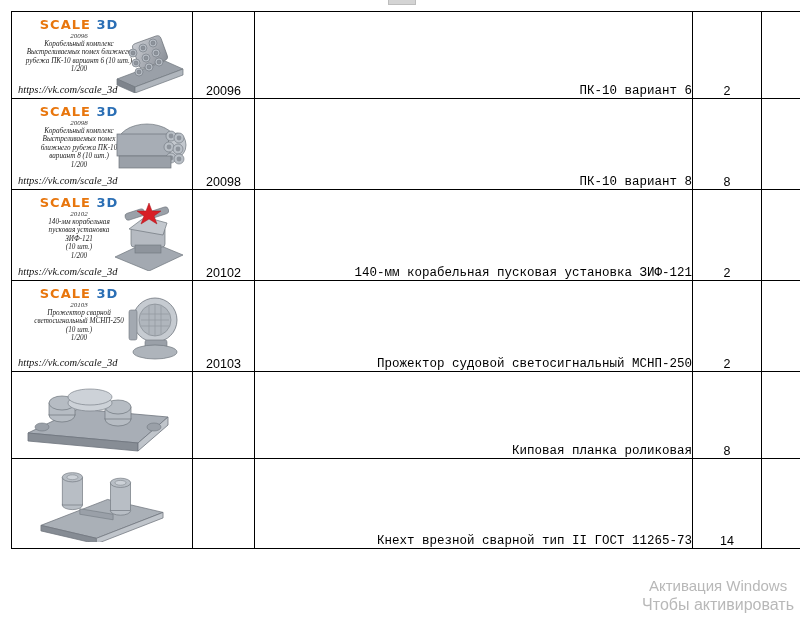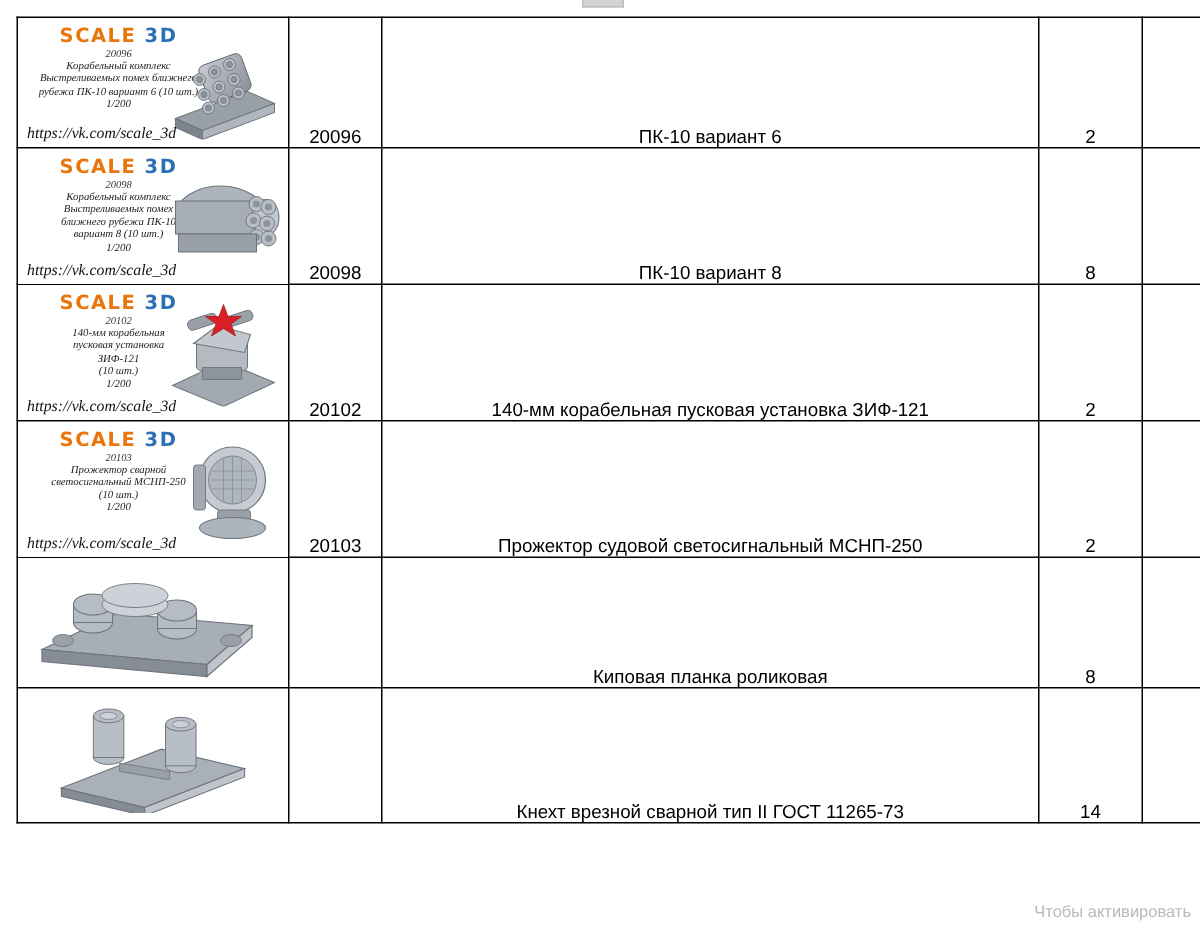--- a/index.html
+++ b/index.html
@@ -46,22 +46,23 @@
     background: #ffffff;
     height: 100%;
     padding: 0;
   }
   .cell-code {
     text-align: center;
     padding: 0 2px 4px 2px;
     white-space: nowrap;
   }
   .cell-name {
-    text-align: center;
+    text-align: right;
     padding: 0 4px 4px 6px;
+    font-family: Liberation Mono, monospace;
   }
   .cell-qty {
     text-align: center;
     padding: 0 2px 4px 2px;
   }
   .cell-extra { }
 
   
   .prod {
     position: relative;
@@ -128,21 +129,21 @@
     position: absolute;
     right: 6px;
     bottom: 18px;
     text-align: center;
     color: #b8b8b8;
     font-family: "Liberation Sans", sans-serif;
     pointer-events: none;
     z-index: 5;
   }
   .watermark .w1 { font-size: 15px; }
-  .watermark .w2 { font-size: 11px; margin-top: 12px; }
+  .watermark .w2 { font-size: 16px; margin-top: 2px; }
   .topnub {
     position: absolute;
     top: 0;
     left: 388px;
     width: 26px;
     height: 4px;
     background: #d4d4d4;
     border: 1px solid #bdbdbd;
     border-top: none;
     z-index: 6;
@@ -396,16 +397,17 @@
         <td class="cell-code"></td>
         <td class="cell-name">Кнехт врезной сварной тип II  ГОСТ 11265-73</td>
         <td class="cell-qty">14</td>
         <td class="cell-extra"></td>
       </tr>
 
     </tbody>
   </table>
 
   <div class="watermark">
+    <div class="w1">Активация Windows</div>
     <div class="w2">Чтобы активировать</div>
   </div>
 
 </div>
 
 </body></html>

